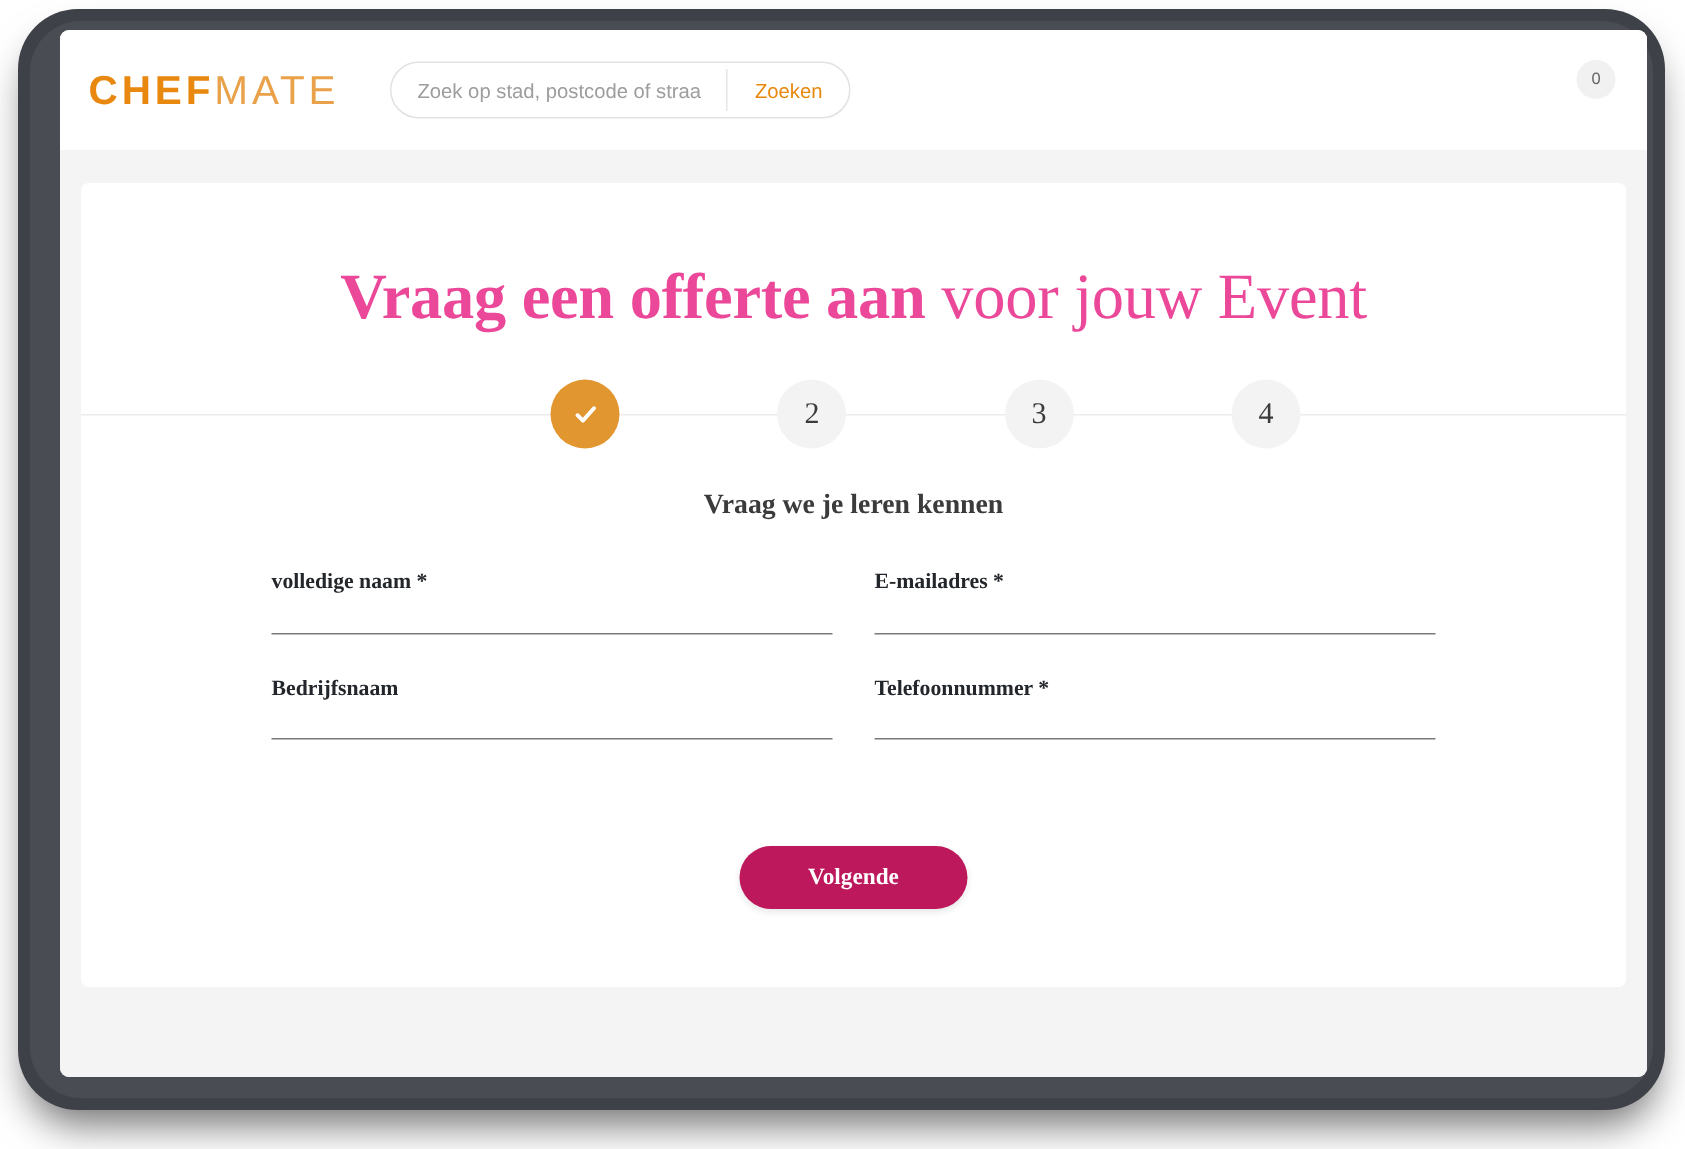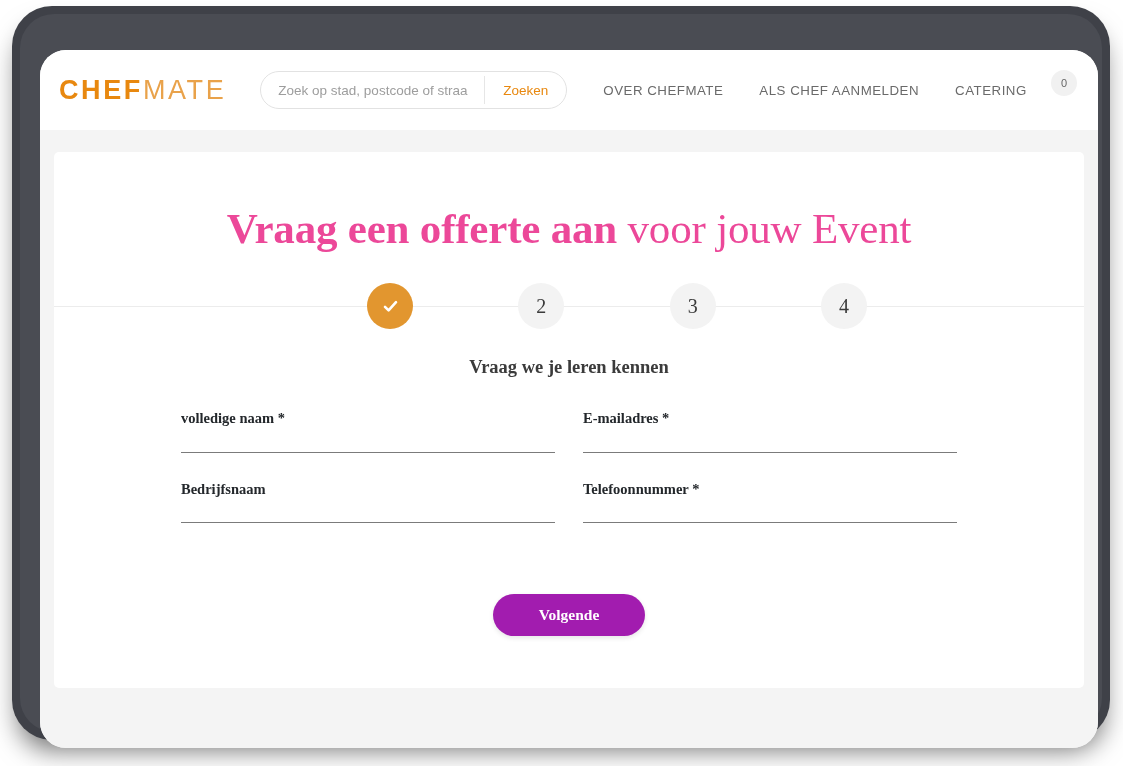--- a/index.html
+++ b/index.html
@@ -28,25 +28,25 @@
     left: 8px;
     top: 8px;
     right: 8px;
     bottom: 8px;
     background: #4a4c53;
     border-radius: 34px;
   }
   #device-screen {
     position: absolute;
     left: 20px;
-    top: 36px;
+    top: 6px;
     width: 1058px;
     height: 698px;
     background: #f4f4f4;
-    border-radius: 26px;
+    border-radius: 6px;
     overflow: hidden;
   }
 
   
   #site-header {
     position: relative;
     height: 80px;
     background: #ffffff;
     display: flex;
     align-items: center;
@@ -234,21 +234,21 @@
     font-family: "Liberation Serif", serif;
     font-size: 14.5px;
     color: #23272b;
   }
 
   #submit-row {
     text-align: center;
     margin-top: 71px;
   }
   #next-button {
-    background: #a21caf;
+    background: #be185d;
     color: #ffffff;
     border: none;
     border-radius: 22px;
     height: 42px;
     padding: 0 46px;
     font-family: "Liberation Serif", serif;
     font-weight: bold;
     font-size: 15.5px;
     cursor: pointer;
     box-shadow: 0 2px 5px rgba(0,0,0,0.10);
@@ -267,25 +267,20 @@
         <div id="brand-logo">
           <span class="chef">CHEF</span><span class="mate">MATE</span>
         </div>
 
         <div id="search-group">
           <input id="search-input" type="text" placeholder="Zoek op stad, postcode of straa" style="">
           <div id="search-divider"></div>
           <button id="search-button">Zoeken</button>
         </div>
 
-        <nav id="main-nav">
-          <a class="nav-link">OVER CHEFMATE</a>
-          <a class="nav-link">ALS CHEF AANMELDEN</a>
-          <a class="nav-link">CATERING</a>
-        </nav>
 
         <div id="cart-badge">
           <span>0</span>
         </div>
       </div>
 
       <div id="page-body">
         <div id="quote-card">
 
           <h1 id="page-title">

